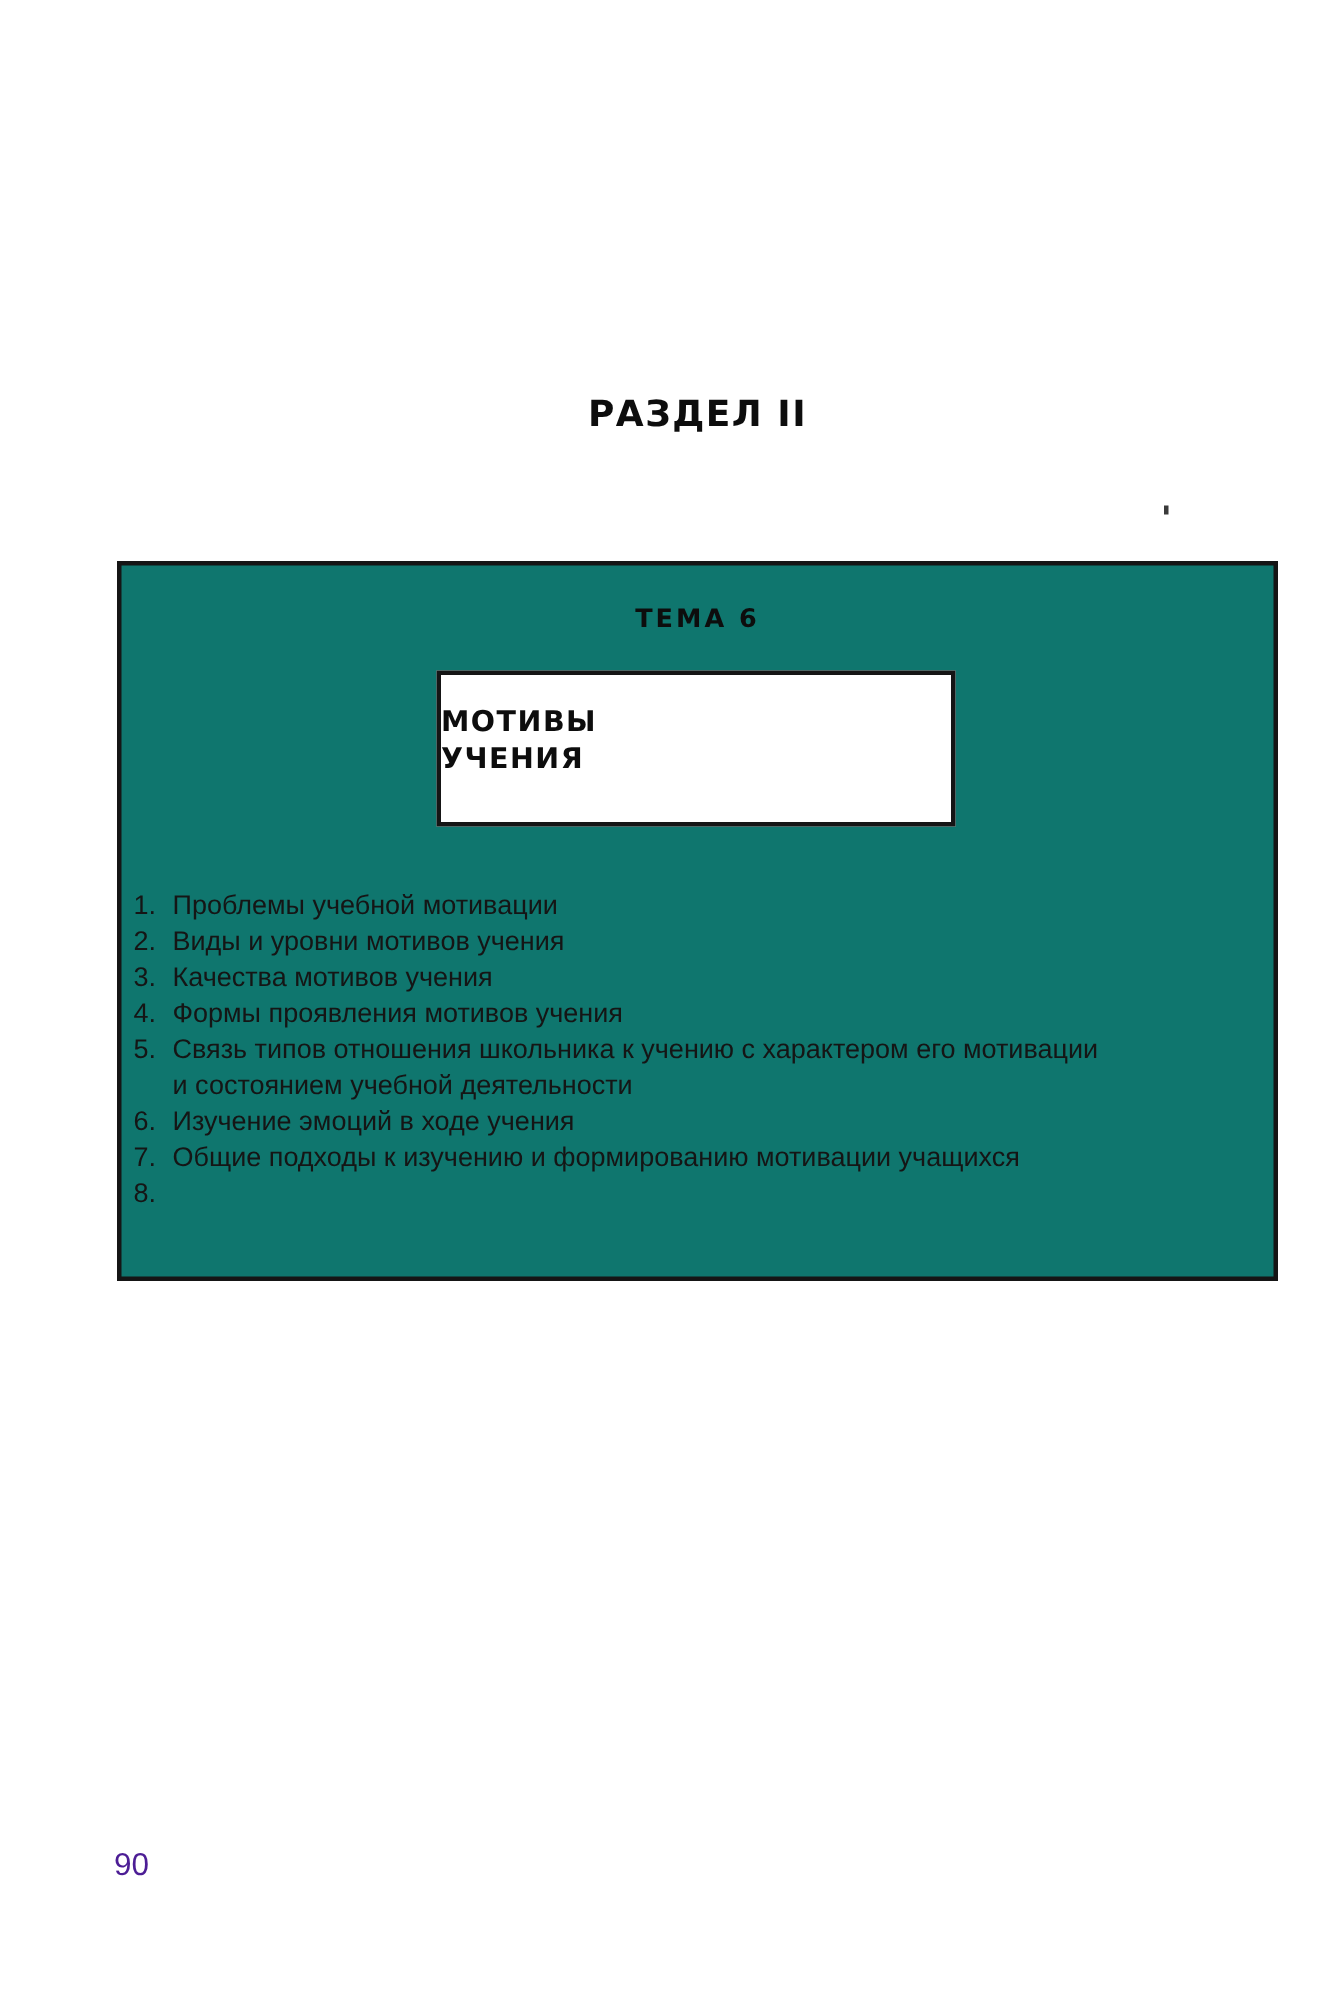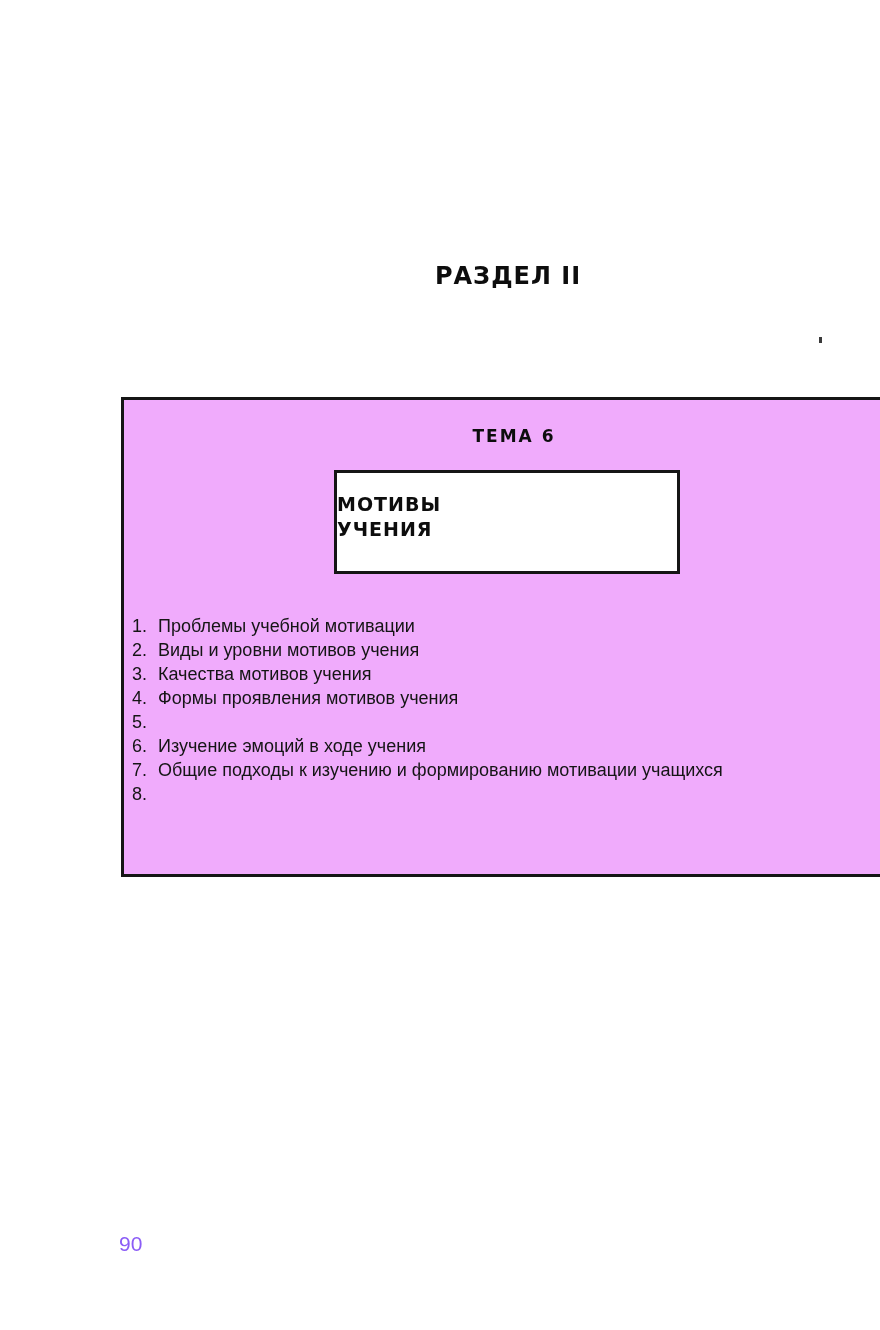--- a/index.html
+++ b/index.html
@@ -12,21 +12,20 @@
     height: 1330px;
     position: relative;
     font-family: "Liberation Sans", sans-serif;
     color: #111111;
     overflow: hidden;
   }
   .page {
     position: absolute;
     inset: 0;
     background: #ffffff;
-    margin-left: 43px;
   }
 
   
   .heading-wrap {
     position: absolute;
     left: 78px;
     width: 774px;
     text-align: center;
     font-family: "DejaVu Sans", sans-serif;
     font-weight: bold;
@@ -50,26 +49,25 @@
     top: 337px;
     width: 3px;
     height: 6px;
     background: #3a3a3a;
   }
 
   
   .topic-box {
     position: absolute;
     left: 78px;
-    top: 397px;
+    top: 374px;
     width: 768px;
     height: 474px;
     border: 3px solid #151515;
-    background: #f0abfc;
-    padding-left: 12px;
+    background: #0f766e;
   }
   .topic-heading {
     position: absolute;
     left: 0;
     top: 26px;
     width: 100%;
     text-align: center;
     font-family: "DejaVu Sans", sans-serif;
     font-weight: bold;
     font-size: 17px;
@@ -118,21 +116,21 @@
   .outline .txt {
     white-space: pre-line;
     max-width: 700px;
   }
 
   .page-number {
     position: absolute;
     left: 76px;
     top: 1232px;
     font-size: 21px;
-    color: #8b5cf6;
+    color: #4c1d95;
   }
 </style>
 </head>
 <body>
 
 <div class="page">
 
   <div class="heading-wrap section-label">РАЗДЕЛ II</div>
 
 
@@ -159,20 +157,22 @@
       <div class="item">
         <span class="num">3.</span>
         <span class="txt">Качества мотивов учения</span>
       </div>
       <div class="item">
         <span class="num">4.</span>
         <span class="txt">Формы проявления мотивов учения</span>
       </div>
       <div class="item">
         <span class="num">5.</span>
+        <span class="txt">Связь типов отношения школьника к учению с характером его мотивации
+и состоянием учебной деятельности</span>
       </div>
       <div class="item">
         <span class="num">6.</span>
         <span class="txt">Изучение эмоций в ходе учения</span>
       </div>
       <div class="item">
         <span class="num">7.</span>
         <span class="txt">Общие подходы к изучению и формированию мотивации учащихся</span>
       </div>
       <div class="item">

